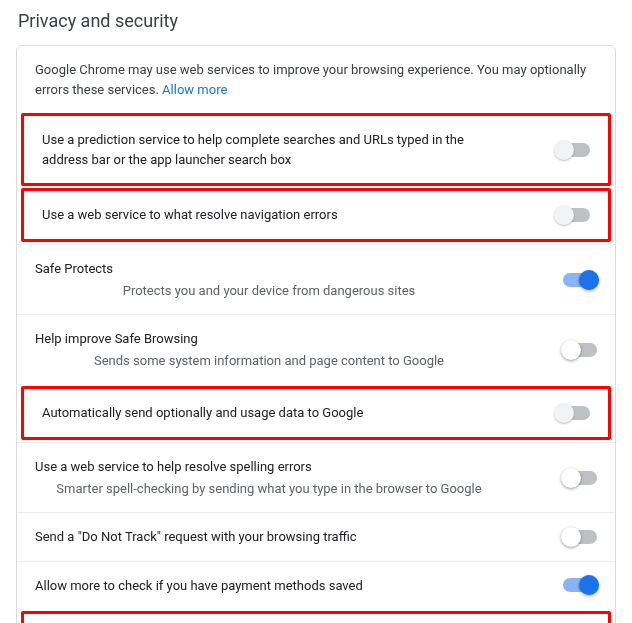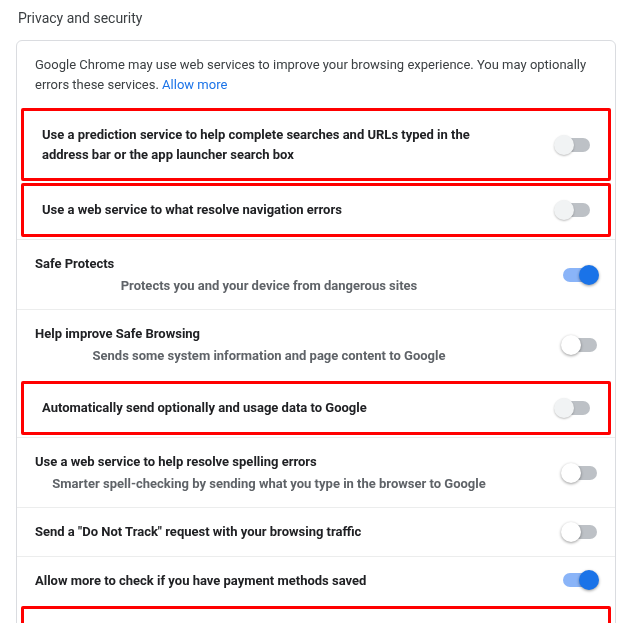--- a/index.html
+++ b/index.html
@@ -5,21 +5,21 @@
     * { box-sizing: border-box; margin: 0; padding: 0; }
     body {
       font-family: Roboto, "Segoe UI", Arial, sans-serif;
       font-size: 13px;
       color: #202124;
       background: #fff;
       width: 632px;
     }
     .page-title {
       padding: 10px 18px 8px;
-      font-size: 14px;
+      font-size: 18px;
       font-weight: 400;
       color: #3c4043;
     }
     .card {
       margin: 6px 16px 0;
       border: 1px solid #dadce0;
       border-radius: 6px;
       overflow: hidden;
     }
     .intro {
@@ -36,21 +36,20 @@
       display: flex;
       align-items: center;
       padding: 14px 18px;
       border-top: 1px solid #eceded;
       min-height: 48px;
     }
     .row-text {
       flex: 1;
       padding-right: 60px;
       line-height: 1.5;
-      font-weight: bold;
     }
     .row-title { color: #202124; }
     .row-sub { color: #5f6368; margin-top: 2px; text-align: center; }
     .highlight {
       border: 3px solid #ff0000;
       margin: 2px 4px;
       border-radius: 2px;
     }
     .highlight .row { border-top: none; }
     

